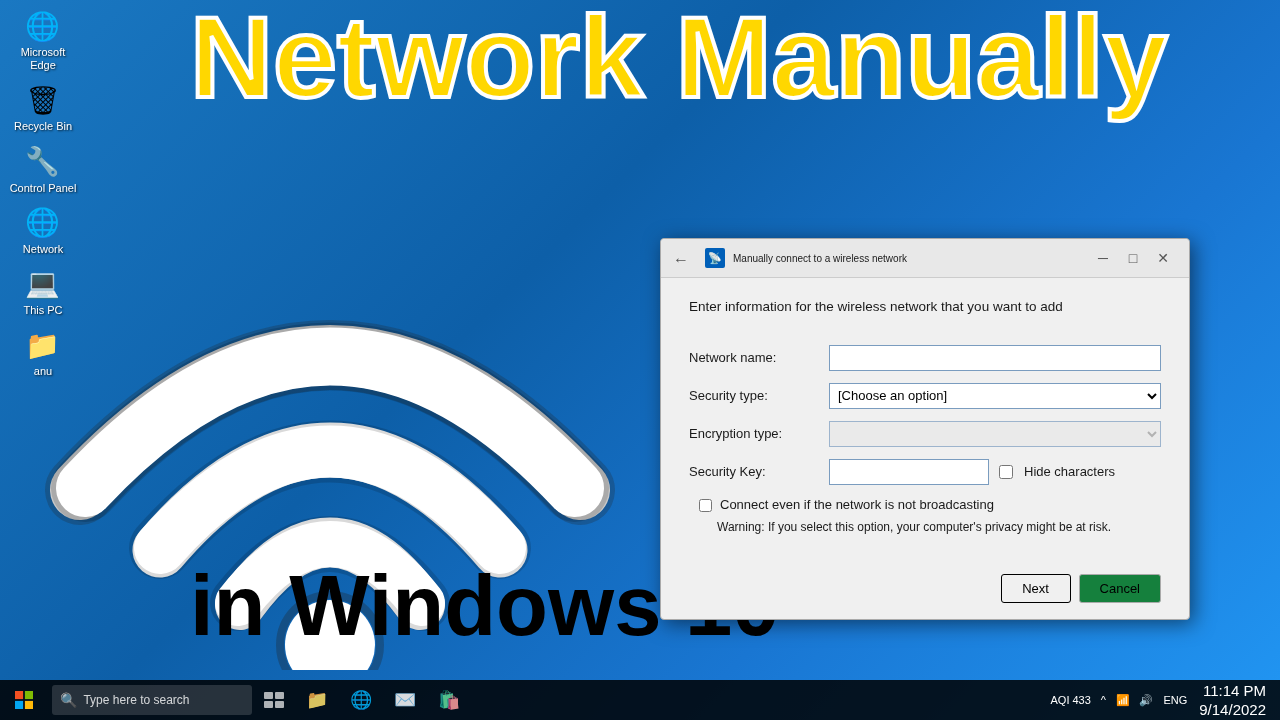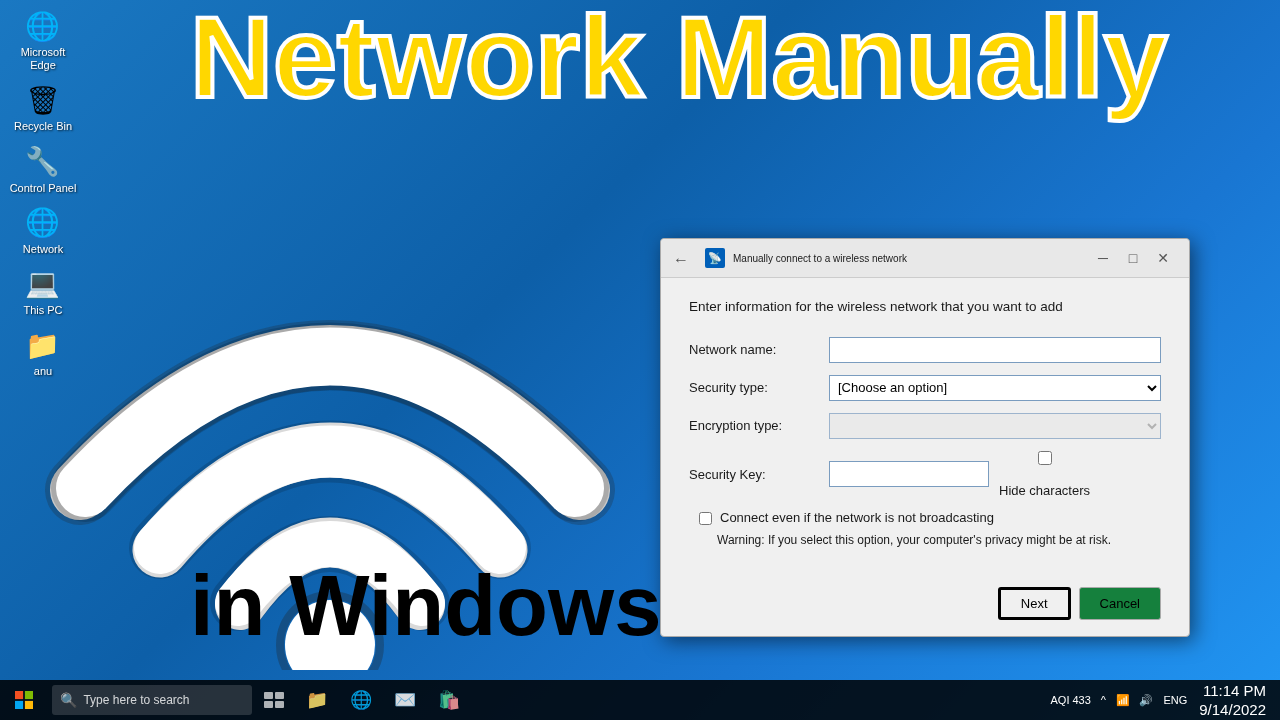--- a/index.html
+++ b/index.html
@@ -139,21 +139,21 @@
     .back-arrow {
       font-size: 16px;
       color: #555;
       cursor: pointer;
       margin-right: 8px;
     }
 
     .dialog-description {
       font-size: 13.5px;
       color: #1a1a1a;
-      margin-bottom: 20px;
+      margin-bottom: 28px;
       line-height: 1.4;
     }
 
     .form-row {
       display: flex;
       align-items: center;
       margin-bottom: 12px;
     }
     .form-label {
       width: 140px;
@@ -199,22 +199,21 @@
       height: 26px;
       border: 1px solid #7a9cbf;
       padding: 2px 6px;
       font-size: 13px;
       background: white;
     }
     .hide-chars-area {
       display: flex;
       align-items: center;
       margin-left: 10px;
-      gap: 18px;
-      flex-direction: column;
+      gap: 11px;
     }
     .hide-chars-checkbox {
       width: 14px;
       height: 14px;
       cursor: pointer;
     }
     .hide-chars-label {
       font-size: 13px;
       color: #1a1a1a;
     }
@@ -251,21 +250,21 @@
       padding: 6px 20px;
       font-size: 13px;
       cursor: pointer;
       border: 1px solid #aaa;
       border-radius: 3px;
       background: #15803d;
       min-width: 70px;
     }
     .dialog-btn.primary {
       background: #f0f0f0;
-      border: 3px solid #000000;
+      border: 1px solid #000000;
     }
 
     
     .taskbar {
       position: absolute;
       bottom: 0;
       left: 0;
       right: 0;
       height: 40px;
       background: rgba(0,0,0,0.85);

